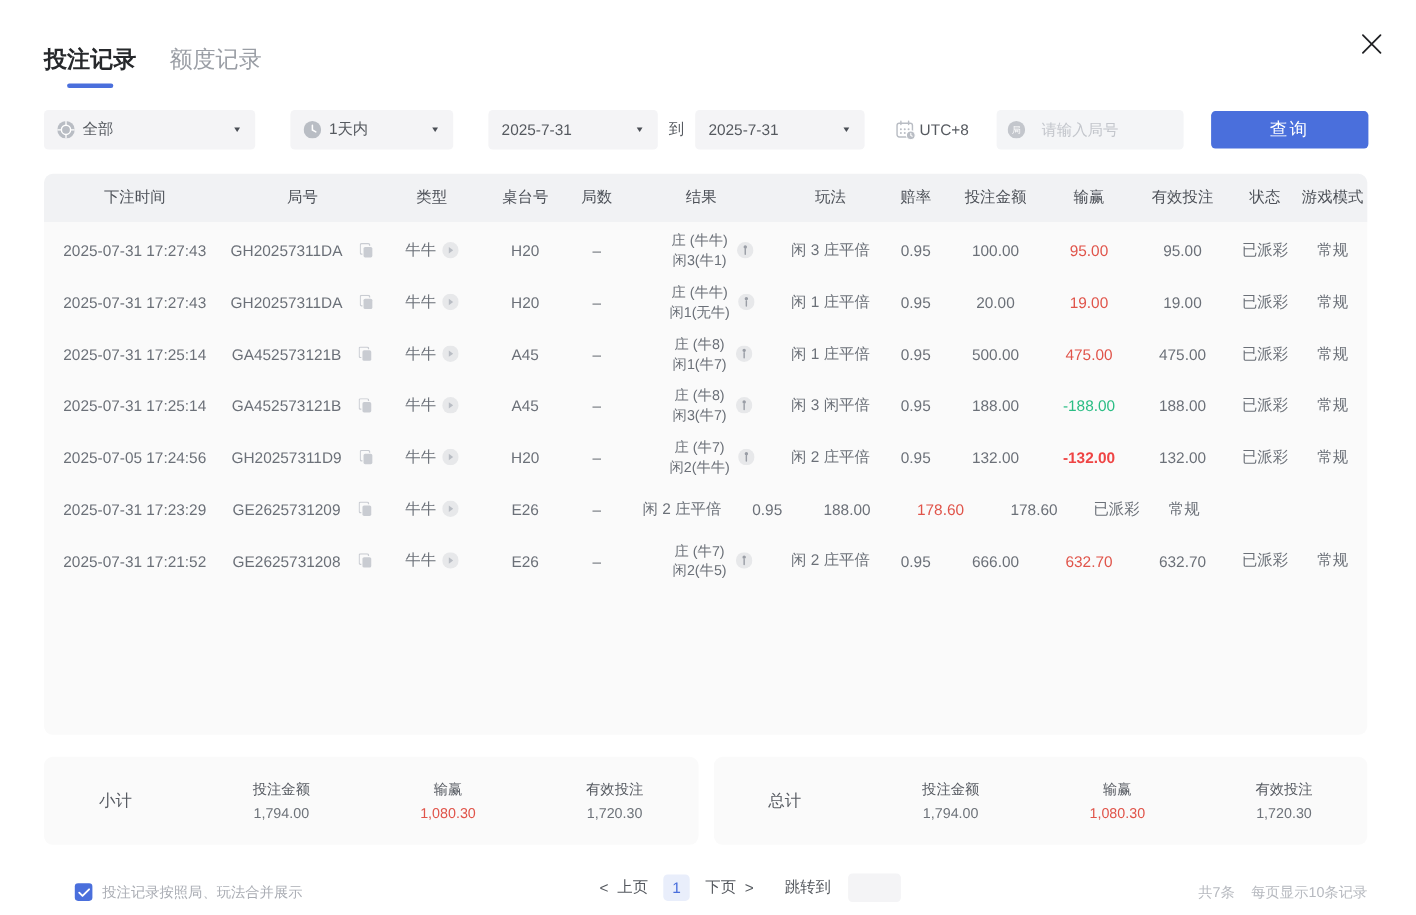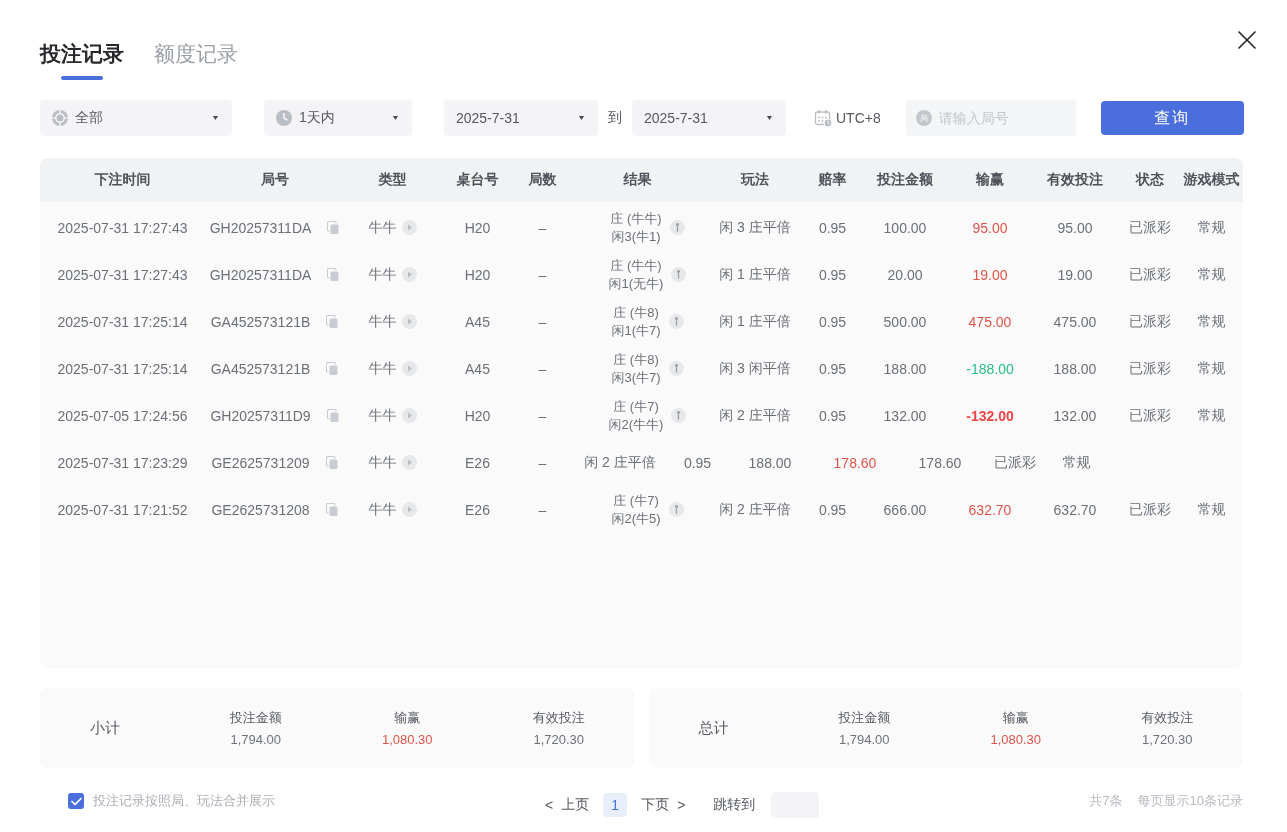--- a/index.html
+++ b/index.html
@@ -41,32 +41,33 @@
   .tz{display:flex;align-items:center;margin-left:28px;font-size:14px;color:#55595f;}
   .tz .ic{margin-right:3px;display:flex;}
   .round-input{
     margin-left:25px;width:170px;height:36px;background:#f4f5f7;border-radius:4px;
     display:flex;align-items:center;padding:0 10px;
   }
   .round-input .ic{margin-right:7px;display:flex;}
   .round-input input{
     border:none;outline:none;background:transparent;width:120px;font-size:14px;color:#6d28d9;
     font-family:inherit;
+    margin-left:8px;
   }
   .round-input input::placeholder{color:#c3c6cc;}
   .query-btn{
     margin-left:25px;width:143px;height:34px;background:var(--accent);color:#fff;border:none;
     border-radius:4px;font-size:16px;cursor:pointer;font-family:inherit;letter-spacing:2px;
   }
 
   
   .table{position:absolute;left:40px;top:158px;width:1203px;}
   .thead{
     display:flex;height:44px;align-items:center;background:#f1f2f4;
-    border-radius:8px 8px 0 0;font-size:14px;color:#4d5158;font-weight:700;
+    border-radius:8px 8px 0 0;font-size:14px;color:#4d5158;font-weight:400;
   }
   .tbody{min-height:466px;background:#fafafa;border-radius:0 0 8px 8px;padding-top:2px;}
   .trow{display:flex;height:47px;align-items:center;font-size:14px;color:#6b7078;}
   .td,.th{display:flex;align-items:center;justify-content:center;text-align:center;}
   .c0{width:165px;}.c1{width:140px;}.c2{width:95px;}.c3{width:75px;}.c4{width:55px;}
   .c5{width:135px;}.c6{width:100px;}.c7{width:55px;}.c8{width:90px;}.c9{width:80px;}
   .c10{width:90px;}.c11{width:60px;}.c12{width:63px;}
   .round-wrap{display:flex;align-items:center;gap:16px;}
   .type-wrap{display:flex;align-items:center;gap:5px;}
   .result-wrap{display:flex;align-items:center;gap:8px;}
@@ -81,21 +82,21 @@
   }
   .sum-label{width:90px;font-size:15px;color:#565a61;}
   .sum-cols{flex:1;display:flex;}
   .sum-col{flex:1;display:flex;flex-direction:column;align-items:center;gap:5px;}
   .sum-col .lbl{font-size:13px;color:#565a61;}
   .sum-col .val{font-size:13px;color:#6e737a;}
   .sum-col .val.red{color:var(--profit);}
 
   
   .footer{
-    position:absolute;left:40px;top:792px;width:1203px;display:flex;align-items:flex-start;
+    position:absolute;left:40px;top:792px;width:1203px;display:flex;align-items:flex-end;
     justify-content:space-between;height:28px;padding-left:28px;
   }
   .merge{display:flex;align-items:center;gap:9px;}
   .checkbox{
     width:16px;height:16px;border-radius:3px;background:var(--accent);display:flex;
     align-items:center;justify-content:center;cursor:pointer;flex:none;
   }
   .merge-label{font-size:13px;color:#aaadb4;}
   .pagination{display:flex;align-items:center;font-size:14px;color:#55595f;}
   .pg-prev,.pg-next{display:flex;align-items:center;gap:8px;cursor:pointer;}

